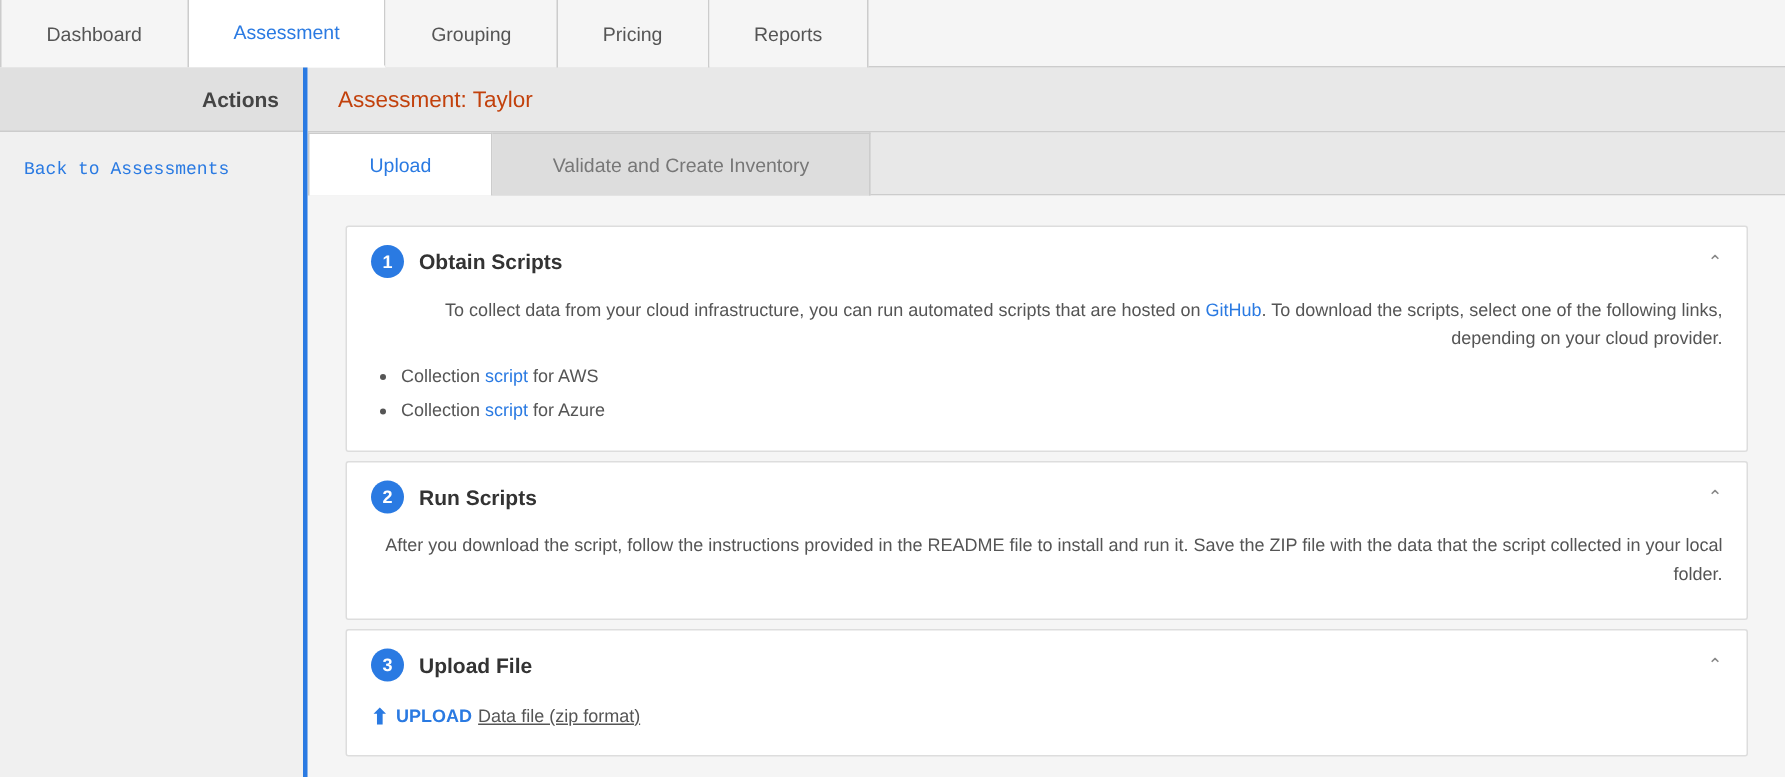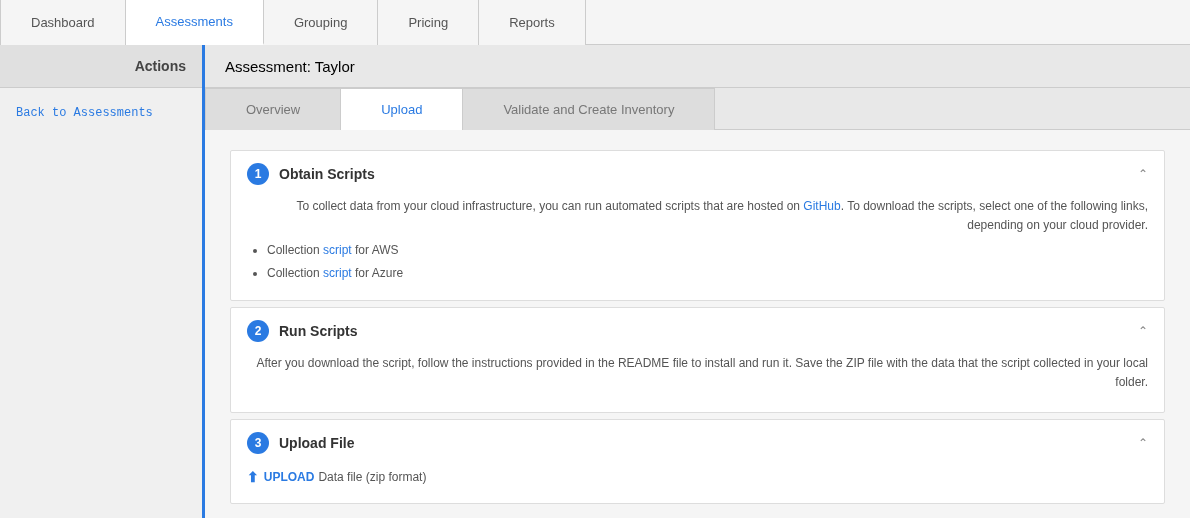--- a/index.html
+++ b/index.html
@@ -70,21 +70,21 @@
       flex: 1;
       background: #f5f5f5;
       overflow-y: auto;
     }
 
     
     .assessment-header {
       background: #e8e8e8;
       padding: 14px 20px;
       font-size: 15px;
-      color: #000000;
+      color: #c2410c;
       border-bottom: 1px solid #ccc;
       height: 43px;
       display: flex;
       align-items: center;
     }
 
     
     .sub-tabs {
       display: flex;
       background: #e8e8e8;
@@ -171,39 +171,39 @@
     .upload-btn {
       display: inline-flex;
       align-items: center;
       gap: 5px;
       color: #2a7ae2;
       cursor: pointer;
       font-size: 12px;
       font-weight: bold;
     }
     .upload-icon { font-size: 14px; }
-    .upload-label { color: #555; font-size: 12px; }
+    .upload-label { color: #555; font-size: 12px; text-decoration: underline; }
 
     
     .bottom-bar {
       display: flex;
       justify-content: center;
       gap: 10px;
       padding: 20px;
     }
   </style>
 </head>
 <body>
 
 <div class="top-nav">
   <div class="nav-tab">
     <span>Dashboard</span>
   </div>
   <div class="nav-tab active">
-    <span>Assessments</span>
+    <span>Assessment</span>
   </div>
   <div class="nav-tab">
     <span>Grouping</span>
   </div>
   <div class="nav-tab">
     <span>Pricing</span>
   </div>
   <div class="nav-tab">
     <span>Reports</span>
   </div>
@@ -220,23 +220,20 @@
     </div>
   </div>
 
   <div class="main-content">
 
     <div class="assessment-header">
       <span>Assessment: Taylor</span>
     </div>
 
     <div class="sub-tabs">
-      <div class="sub-tab">
-        <span>Overview</span>
-      </div>
       <div class="sub-tab active">
         <span>Upload</span>
       </div>
       <div class="sub-tab">
         <span>Validate and Create Inventory</span>
       </div>
     </div>
 
     <div class="content-area">
 

